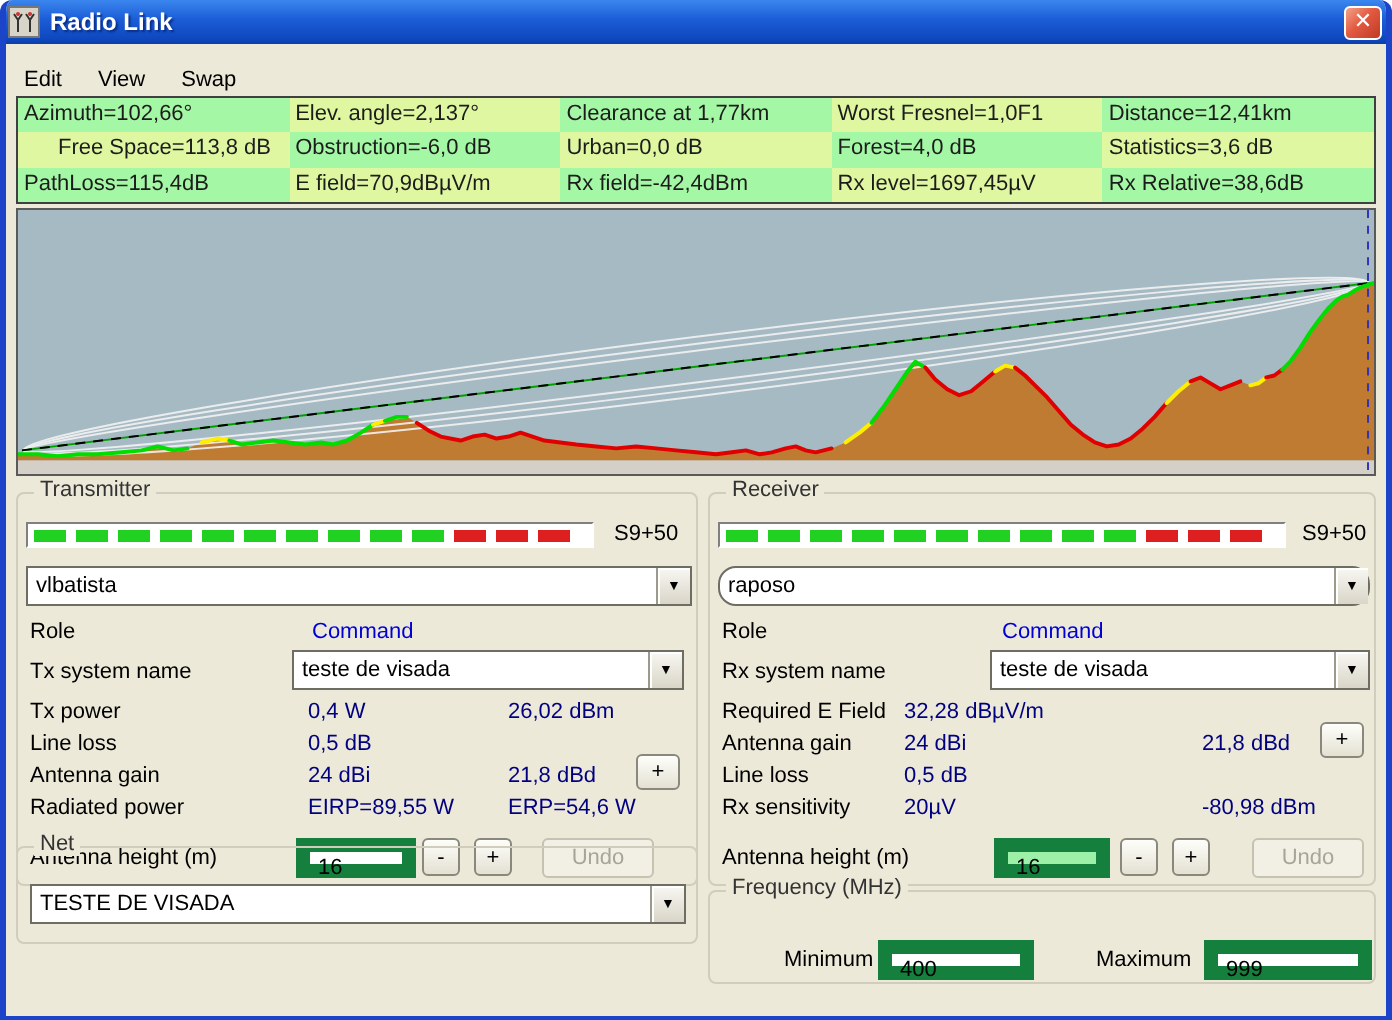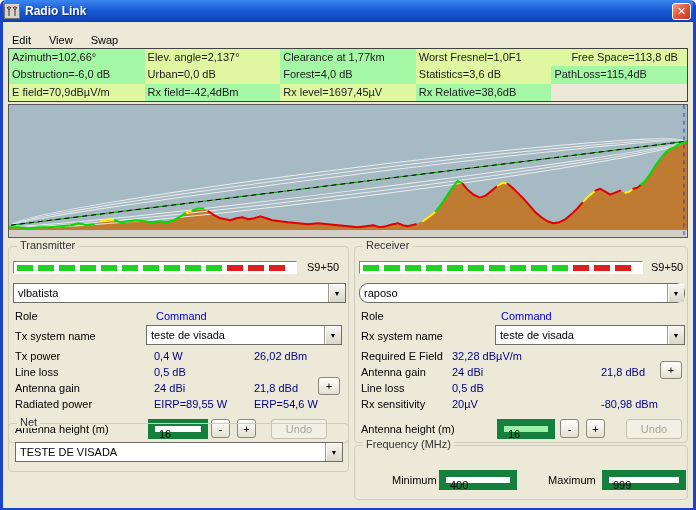--- a/index.html
+++ b/index.html
@@ -68,20 +68,21 @@
     <span class="menu-item">Edit</span>
     <span class="menu-item">View</span>
     <span class="menu-item">Swap</span>
   </div>
 
   <div class="info-table">
     <div class="cell" style="background: rgb(164, 247, 164);">Azimuth=102,66°</div>
     <div class="cell" style="background: rgb(223, 247, 160);">Elev. angle=2,137°</div>
     <div class="cell" style="background: rgb(164, 247, 164);">Clearance at 1,77km</div>
     <div class="cell" style="background: rgb(223, 247, 160);">Worst Fresnel=1,0F1</div>
+    <div class="cell" style="background: rgb(164, 247, 164);">Distance=12,41km</div>
     <div class="cell" style="background: rgb(223, 247, 160); padding-left: 20px;">Free Space=113,8 dB</div>
     <div class="cell" style="background: rgb(164, 247, 164);">Obstruction=-6,0 dB</div>
     <div class="cell" style="background: rgb(223, 247, 160);">Urban=0,0 dB</div>
     <div class="cell" style="background: rgb(164, 247, 164);">Forest=4,0 dB</div>
     <div class="cell" style="background: rgb(223, 247, 160);">Statistics=3,6 dB</div>
     <div class="cell" style="background: rgb(164, 247, 164);">PathLoss=115,4dB</div>
     <div class="cell" style="background: rgb(223, 247, 160);">E field=70,9dBµV/m</div>
     <div class="cell" style="background: rgb(164, 247, 164);">Rx field=-42,4dBm</div>
     <div class="cell" style="background: rgb(223, 247, 160);">Rx level=1697,45µV</div>
     <div class="cell" style="background: rgb(164, 247, 164);">Rx Relative=38,6dB</div>
@@ -213,21 +214,21 @@
   </div>
 
   <div class="grp" style="left:5px;top:423px;width:341px;height:49px;">
     <span class="grp-label">Net</span>
     <div class="combo" style="left:6px;top:18px;width:328px;">
       <span class="combo-text">TESTE DE VISADA</span>
       <span class="combo-btn">▼</span>
     </div>
   </div>
 
-  <div class="grp" style="left:351px;top:445px;width:334px;height:55px;">
+  <div class="grp" style="left:351px;top:445px;width:334px;height:47px;">
     <span class="grp-label">Frequency (MHz)</span>
     <span class="lbl" style="left:37px;top:28px;">Minimum</span>
     <div class="input" style="left:84px;top:24px;width:78px;">400</div>
     <span class="lbl" style="left:193px;top:28px;">Maximum</span>
     <div class="input" style="left:247px;top:24px;width:84px;">999</div>
   </div>
 
 </div>
 
 </body></html>

